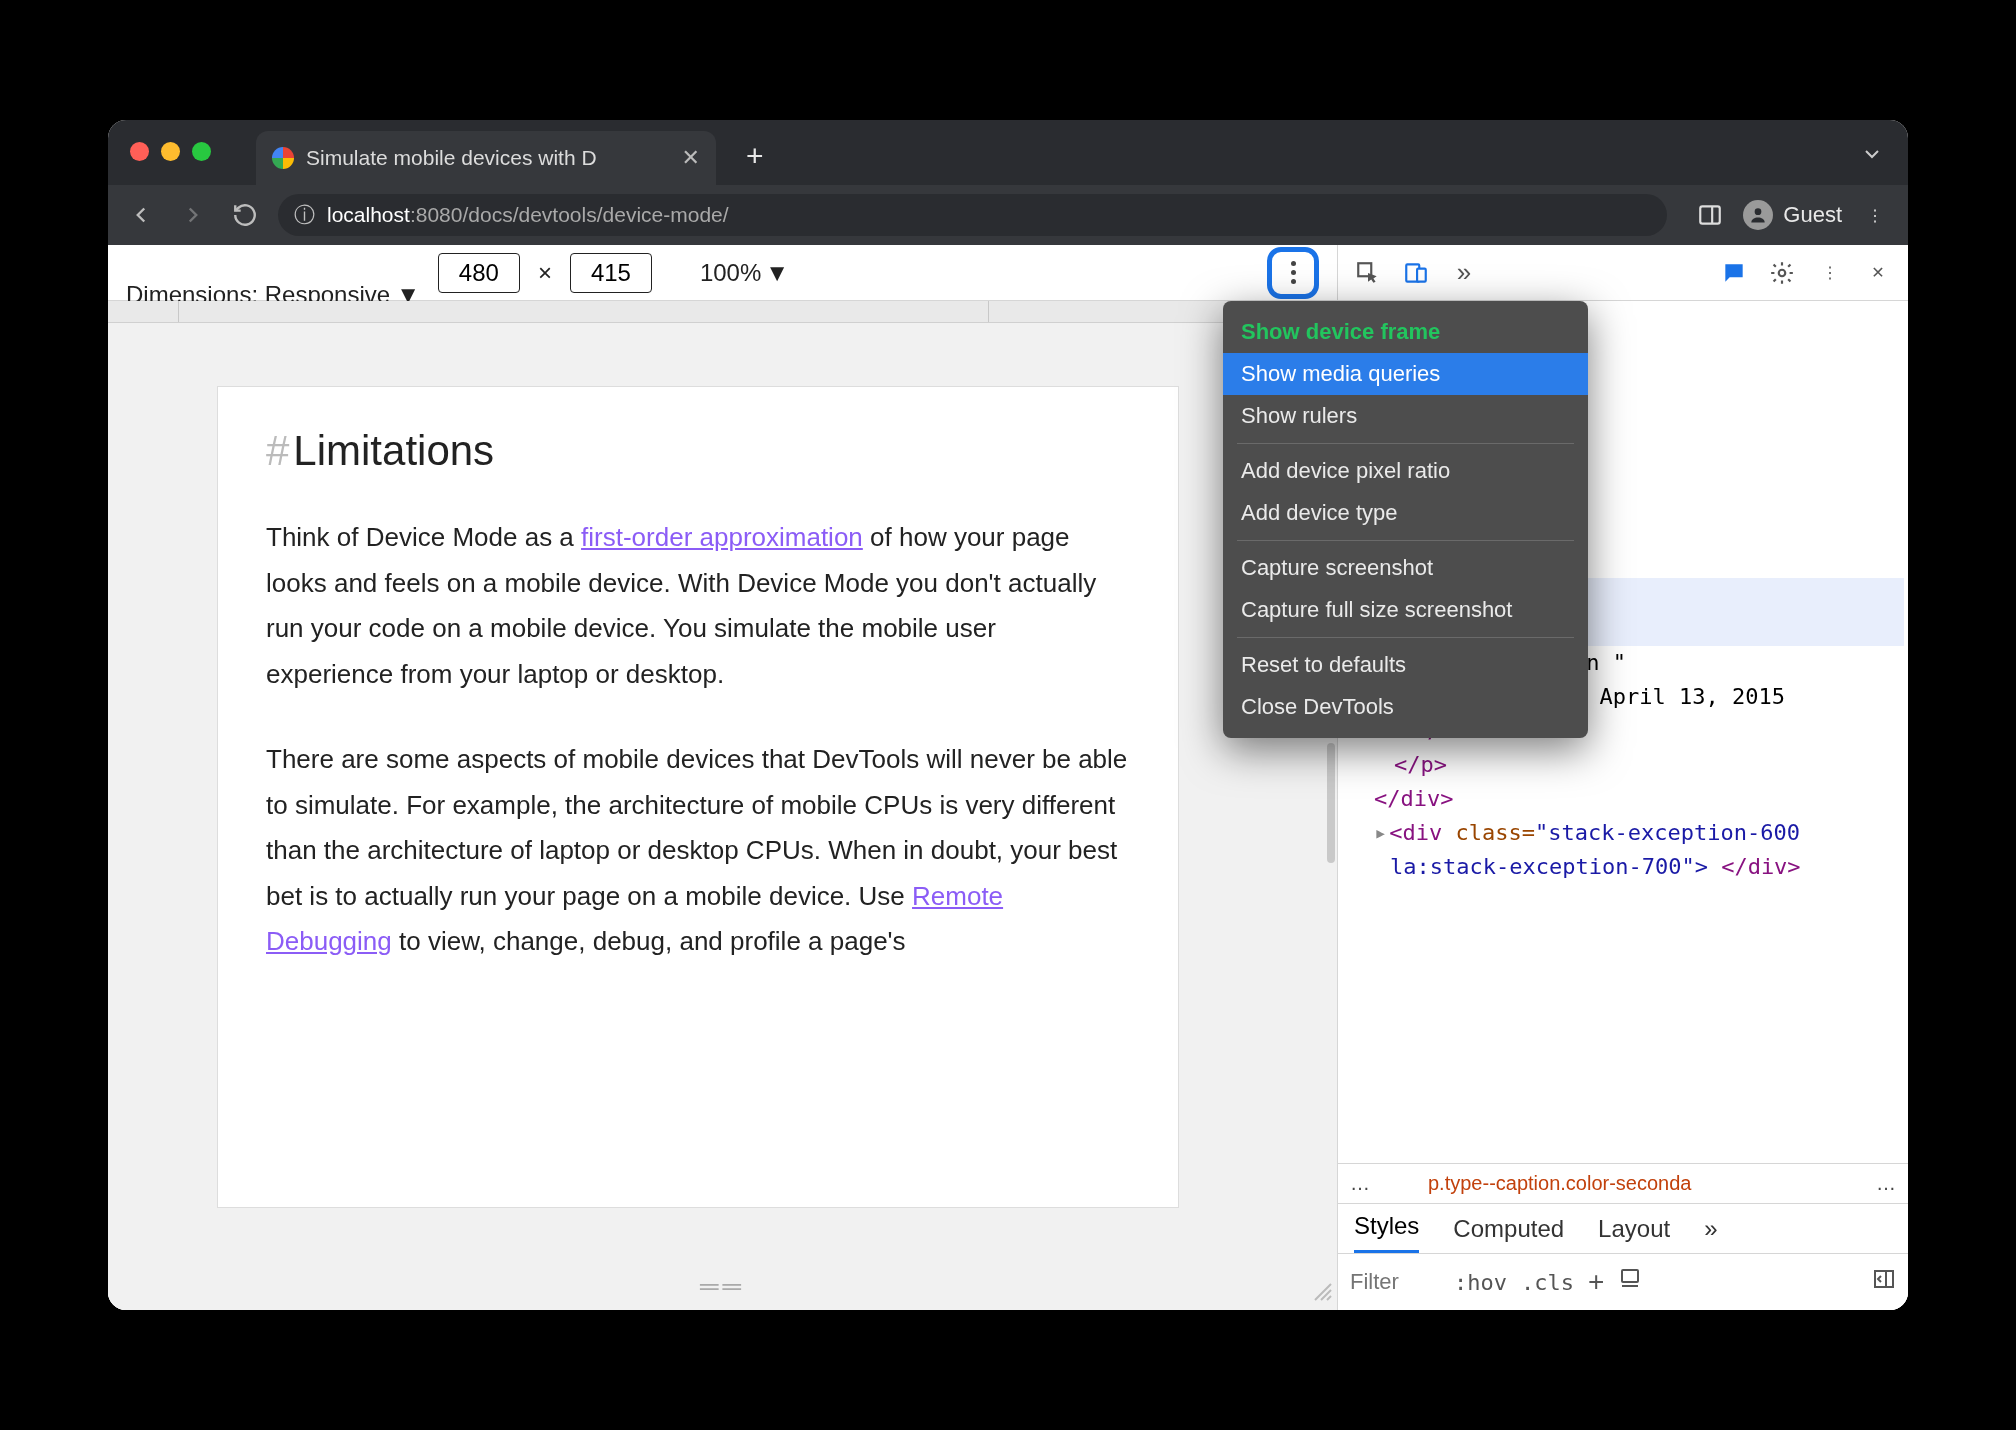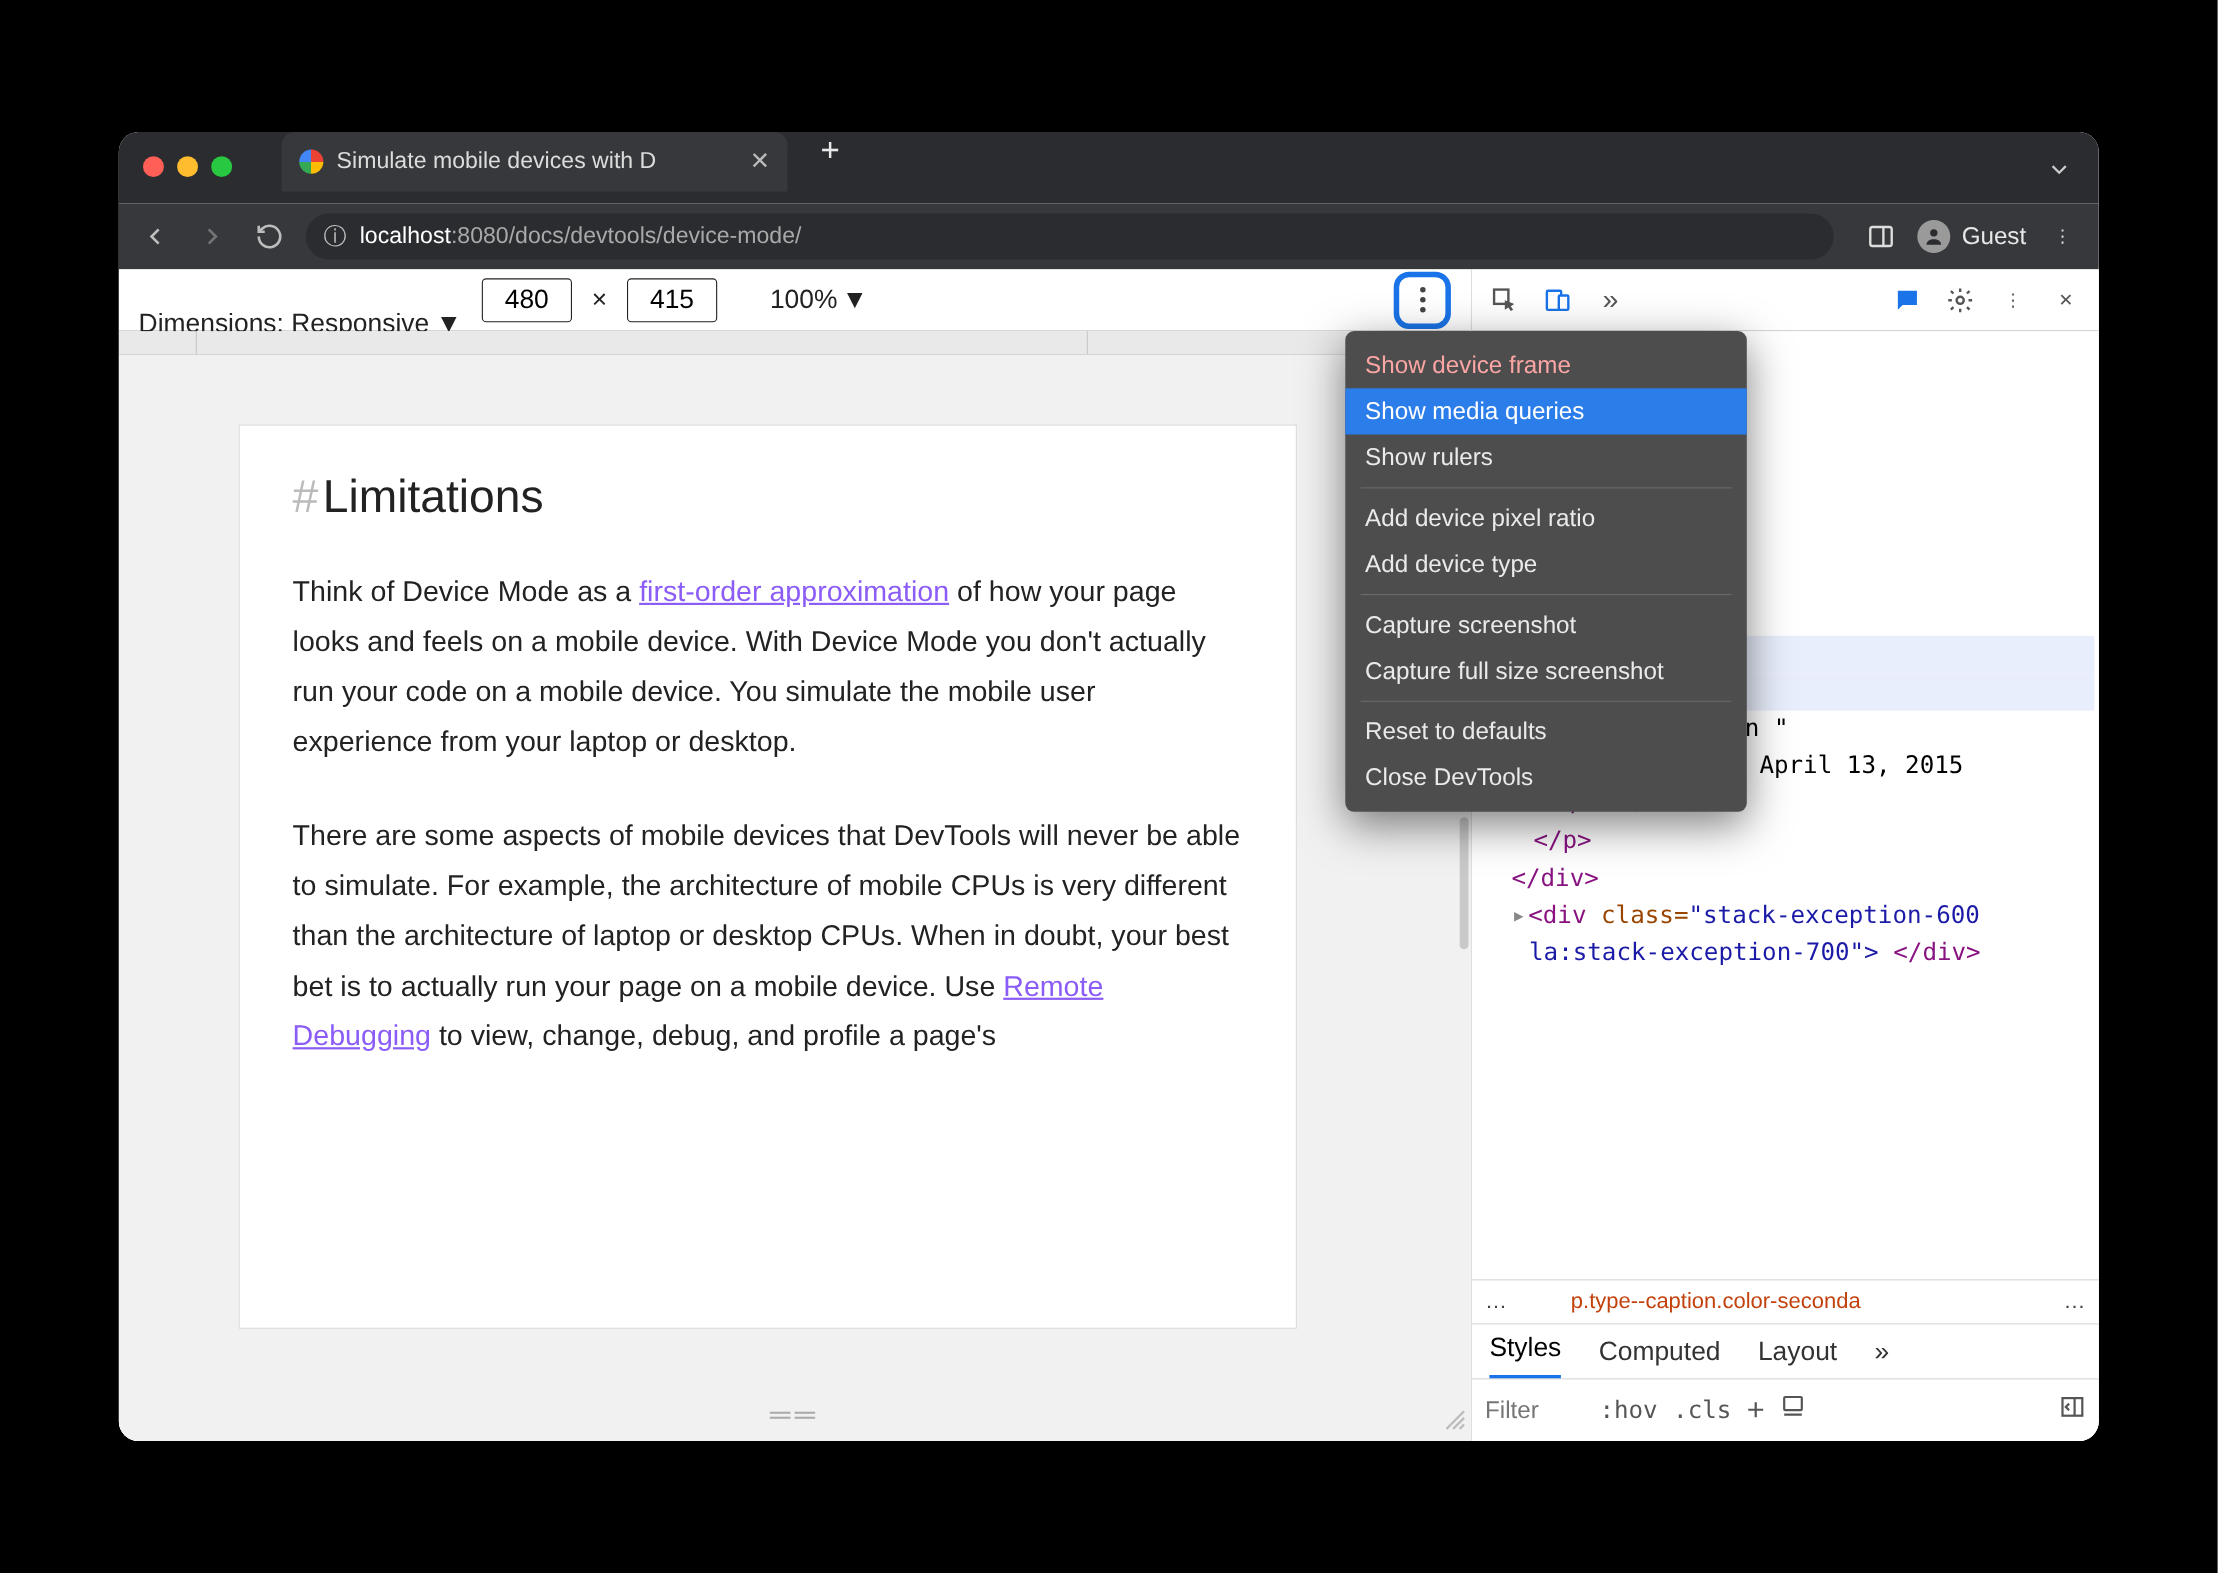--- a/index.html
+++ b/index.html
@@ -16,21 +16,21 @@
     overflow: hidden;
     box-shadow: 0 30px 90px rgba(0,0,0,0.6);
     display: flex; flex-direction: column;
     position: relative;
   }
 
   
   .chrome-top {
     background: #2a2c30;
     height: 65px;
-    display: flex; align-items: flex-start;
+    display: flex; align-items: flex-end;
     padding-left: 18px;
     position: relative;
   }
   .traffic-lights { display: flex; gap: 12px; position: absolute; left: 22px; top: 22px; }
   .tl { width: 19px; height: 19px; border-radius: 50%; }
   .tl.red { background:#ff5f57; }
   .tl.yellow { background:#febc2e; }
   .tl.green { background:#28c840; }
   .tab {
     margin-left: 130px;
@@ -114,21 +114,21 @@
   .scroll-hint { position:absolute; right:2px; top:420px; width:8px; height:120px; background:#c9c9c9; border-radius:4px;}
 
   
   .dropdown {
     position:absolute; top:181px; left:1115px; width:365px;
     background:#4d4d4d; border-radius:8px; padding:10px 0;
     box-shadow:0 12px 40px rgba(0,0,0,0.5);
     color:#eaeaea; font-size:22px; z-index:50;
   }
   .dropdown .mi { padding:8px 18px; }
-  .dropdown .mi.disabled { color:#fca5a5; }
+  .dropdown .mi.disabled { color:#22c55e;font-weight:bold; }
   .dropdown .mi.selected { background:#2b7de9; color:#fff; }
   .dropdown hr { border:none; border-top:1px solid #6a6a6a; margin:6px 14px; }
 
   
   .devtools { width:570px; display:flex; flex-direction:column; background:#fff; }
   .dt-top {
     height:56px; border-bottom:1px solid #d6d6d6;
     display:flex; align-items:center; gap:8px; padding:0 10px;
   }
   .dt-icon { width:40px; height:40px; display:flex; align-items:center; justify-content:center; color:#555; }

